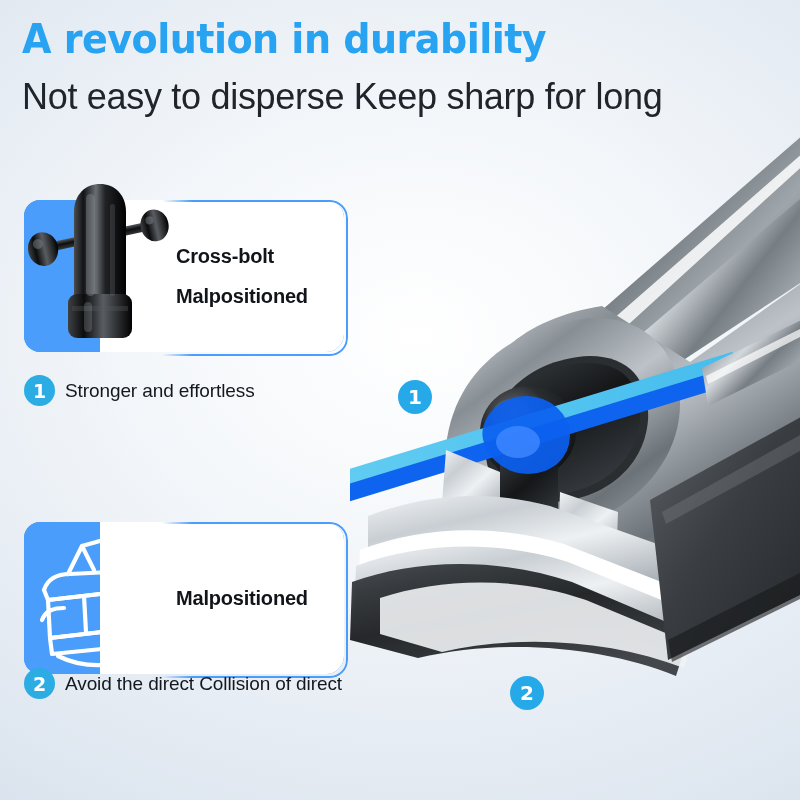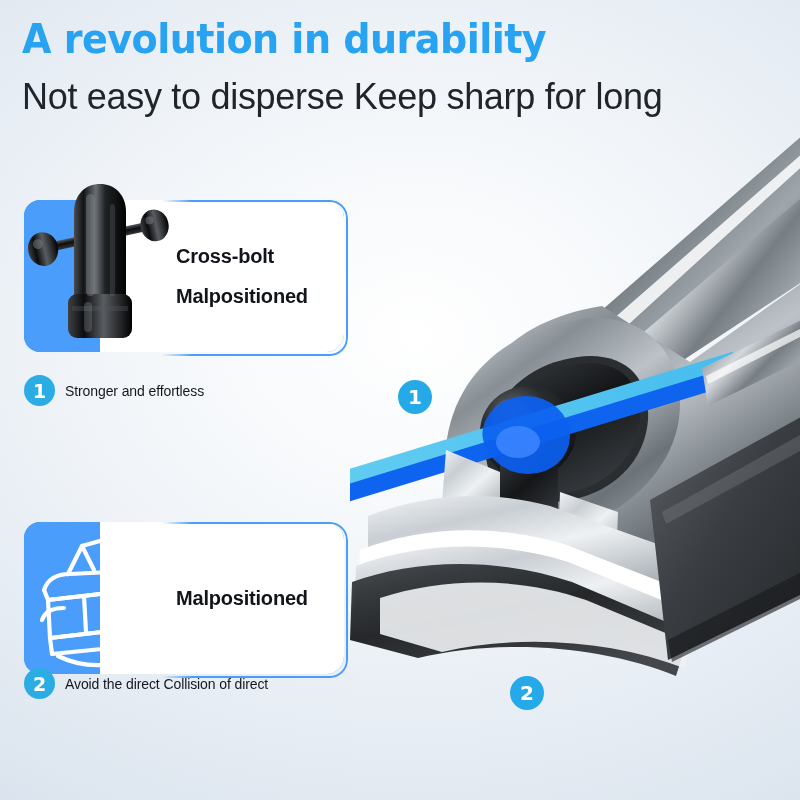--- a/index.html
+++ b/index.html
@@ -160,21 +160,21 @@
     color: #ffffff;
     font-weight: 700;
     font-size: 19px;
     display: flex;
     align-items: center;
     justify-content: center;
     flex: 0 0 auto;
     font-family: "DejaVu Sans", sans-serif;
   }
   .caption-text {
-    font-size: 14px;
+    font-size: 19px;
     color: #14181e;
     letter-spacing: -0.1px;
     white-space: nowrap;
   }
 
   
   .photo-marker {
     position: absolute;
     width: 34px;
     height: 34px;

